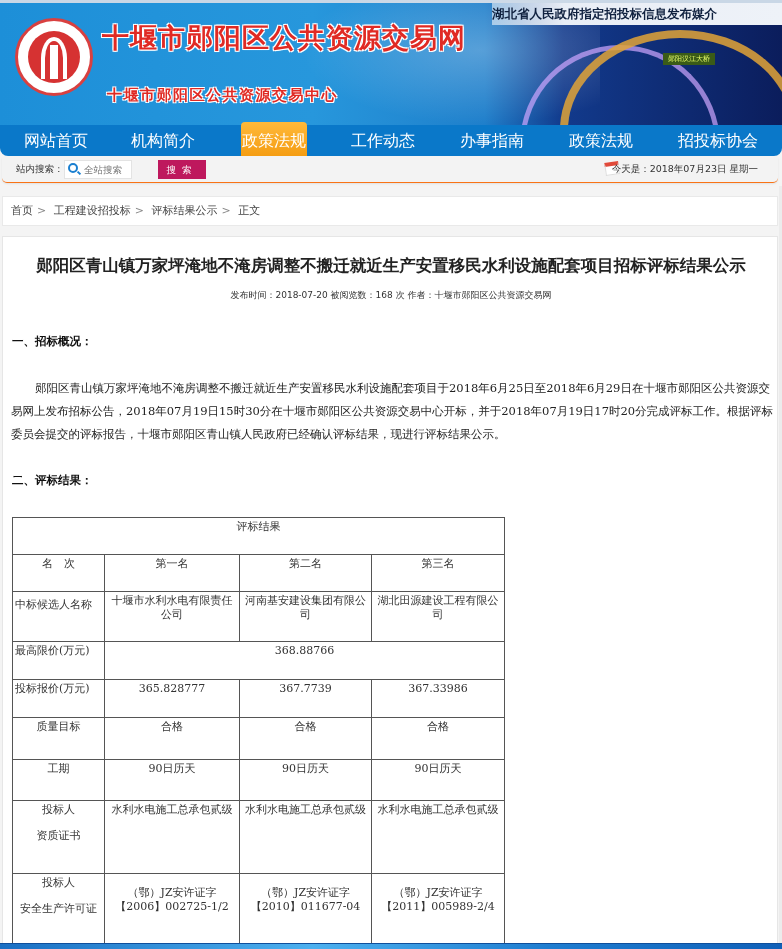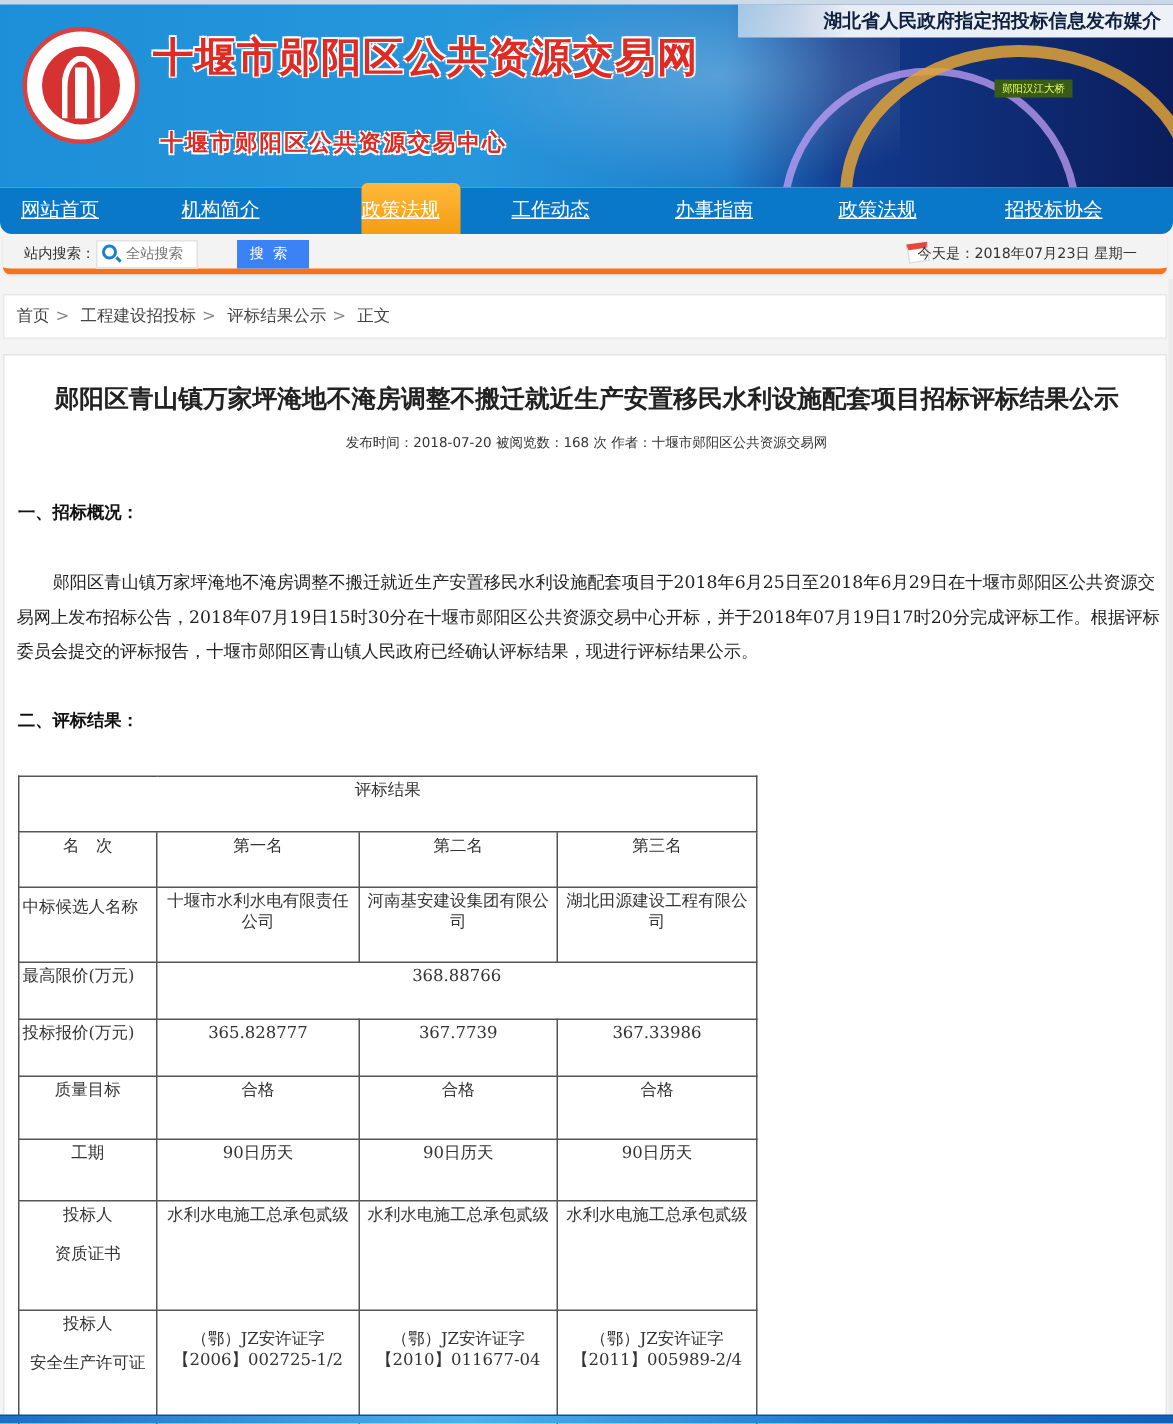--- a/index.html
+++ b/index.html
@@ -5,47 +5,47 @@
   * { box-sizing: border-box; margin: 0; padding: 0; }
   html, body { width: 782px; height: 949px; overflow: hidden; background: #f4f4f4; font-family: "DejaVu Sans", "Liberation Sans", sans-serif; }
 
   
   .banner { position: absolute; left: 0; top: 0; width: 782px; height: 125px; overflow: hidden;
     background: linear-gradient(90deg, #1d8fd8 0%, #2797dc 40%, #1f7fcb 62%, #123a8c 72%, #0b1d5c 100%); }
   .banner .glow { position: absolute; left: 300px; top: 0; width: 300px; height: 125px;
     background: radial-gradient(ellipse at 60% 40%, rgba(255,255,255,0.25), rgba(255,255,255,0) 70%); }
   .banner .topline { position: absolute; left: 0; top: 0; width: 782px; height: 3px; background: #c9d7e6; }
   .media-tag { position: absolute; right: 0; top: 3px; width: 290px; height: 22px; background: linear-gradient(90deg, rgba(255,255,255,0.55), #e9eef6 25%, #eef2f8);
-    color: #10213f; font-weight: bold; font-size: 12.5px; line-height: 22px; text-align: right; padding-right: 8px; }
+    color: #10213f; font-weight: bold; font-size: 12.5px; line-height: 22px; padding-right: 8px; }
   .logo { position: absolute; left: 15px; top: 18px; width: 78px; height: 78px; border-radius: 50%; background: #fff; border: 3px solid #d94040; }
   .logo .inner { position: absolute; left: 10px; top: 10px; width: 52px; height: 52px; border-radius: 50%; background: #d63232; overflow: hidden; }
   .logo .arch { position: absolute; left: 13px; top: 6px; width: 26px; height: 42px; border: 4px solid #fff; border-bottom: none; border-radius: 50% 50% 0 0; }
   .logo .arch2 { position: absolute; left: 22px; top: 14px; width: 8px; height: 34px; background: #fff; }
   .site-title { position: absolute; left: 102px; top: 20px; font-size: 27px; font-weight: bold; color: #e02a24; letter-spacing: 1px;
     text-shadow: 0 0 2px #fff, 1px 1px 0 #fff, -1px -1px 0 #fff, 1px -1px 0 #fff, -1px 1px 0 #fff; }
   .sub-title { position: absolute; left: 107px; font-size: 15px; font-weight: bold; color: #e02a24; letter-spacing: 1.5px;
     text-shadow: 1px 1px 0 #fff, -1px -1px 0 #fff, 1px -1px 0 #fff, -1px 1px 0 #fff; }
   .sub-title.s1 { top: 62px; }
   .sub-title.s2 { top: 86px; }
   .bridge { position: absolute; left: 560px; top: 30px; width: 240px; height: 200px; border: 8px solid #e2a437; border-bottom: none; border-radius: 50% 50% 0 0; opacity: 0.85; }
   .bridge2 { position: absolute; left: 520px; top: 45px; width: 200px; height: 200px; border: 5px solid #cfa7ff; border-bottom: none; border-radius: 50% 50% 0 0; opacity: 0.7; }
   .bridge-sign { position: absolute; left: 663px; top: 53px; width: 52px; height: 12px; background: #3a5b17; color: #e9ff6a; font-size: 7px; line-height: 12px; text-align: center; }
 
   
   .nav { position: absolute; left: 0; top: 125px; width: 782px; height: 31px; background: #0a78c9; border-radius: 0 0 8px 8px; }
-  .nav-item { position: absolute; top: 0; height: 31px; line-height: 31px; color: #fff; font-size: 13px; text-align: left; cursor: pointer; text-decoration: underline; }
+  .nav-item { position: absolute; top: 0; height: 31px; line-height: 31px; color: #fff; font-size: 16px; text-align: center; cursor: pointer; }
   .nav-item.active { background: linear-gradient(#ffb93a, #f59d12); border-radius: 4px 4px 0 0; top: -3px; height: 34px; line-height: 37px; }
 
   
-  .searchbar { position: absolute; left: 2px; top: 157px; width: 776px; height: 26px; background: #f3f3f3; border-bottom: 4px solid #f97316; border-radius: 0 0 5px 5px; box-shadow: 0 1px 2px rgba(0,0,0,0.08); }
+  .searchbar { position: absolute; left: 2px; top: 157px; width: 776px; height: 26px; background: #f3f3f3; border-bottom: 1px solid #f97316; border-radius: 0 0 5px 5px; box-shadow: 0 1px 2px rgba(0,0,0,0.08); }
   .search-label { position: absolute; left: 14px; top: 6px; font-size: 9.5px; color: #333; }
   .search-input { position: absolute; left: 62px; top: 3px; width: 68px; height: 19px; background: #fff; border: 1px solid #e3e3e3; font-size: 9.5px; color: #888; padding-left: 19px; line-height: 17px; font-family: "DejaVu Sans", sans-serif; }
   .search-icon { position: absolute; left: 66px; top: 6px; width: 10px; height: 10px; border: 2px solid #1a7fd0; border-radius: 50%; }
   .search-icon::after { content: ""; position: absolute; left: 7px; top: 7px; width: 4px; height: 2px; background: #1a7fd0; transform: rotate(45deg); }
-  .search-btn { position: absolute; left: 156px; top: 3px; width: 48px; height: 19px; background: #3b82f6; color: #fff; font-size: 9.5px; line-height: 19px; text-align: center; letter-spacing: 6px; cursor: pointer; border: none; }
+  .search-btn { position: absolute; left: 156px; top: 3px; width: 48px; height: 19px; background: #be185d; color: #fff; font-size: 9.5px; line-height: 19px; text-align: center; letter-spacing: 6px; cursor: pointer; border: none; }
   .date-area { position: absolute; right: 20px; top: 6px; font-size: 9.5px; color: #333; }
   .calendar-icon { position: absolute; left: 603px; top: 5px; width: 14px; height: 13px; background: #fff; border: 1px solid #ddd; border-top: 4px solid #e14a3a; transform: rotate(-8deg); }
 
   
   .breadcrumb { position: absolute; left: 2px; top: 196px; width: 776px; height: 30px; background: #fff; border: 1px solid #e9e9e9; font-size: 11px; color: #444; line-height: 28px; padding-left: 8px; }
   .breadcrumb span { margin-right: 4px; text-align: right; }
   .breadcrumb .sep { color: #888; margin: 0 4px 0 0; }
 
   
   .article { position: absolute; left: 2px; top: 236px; width: 776px; height: 713px; background: #fff; border: 1px solid #e6e6e6; }

